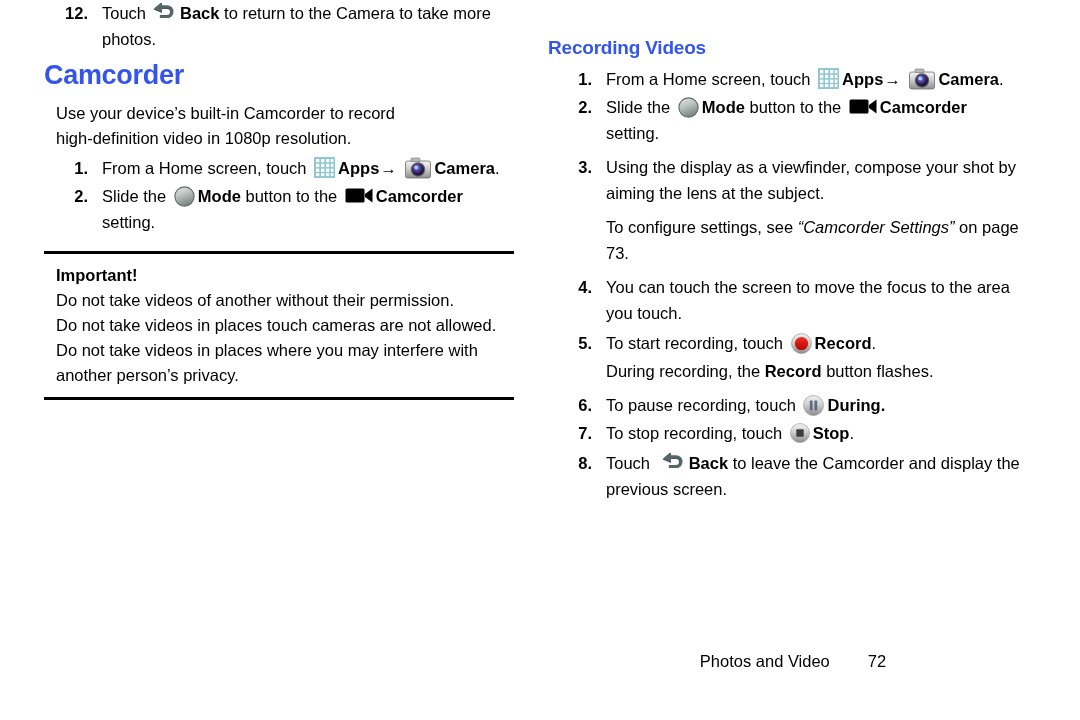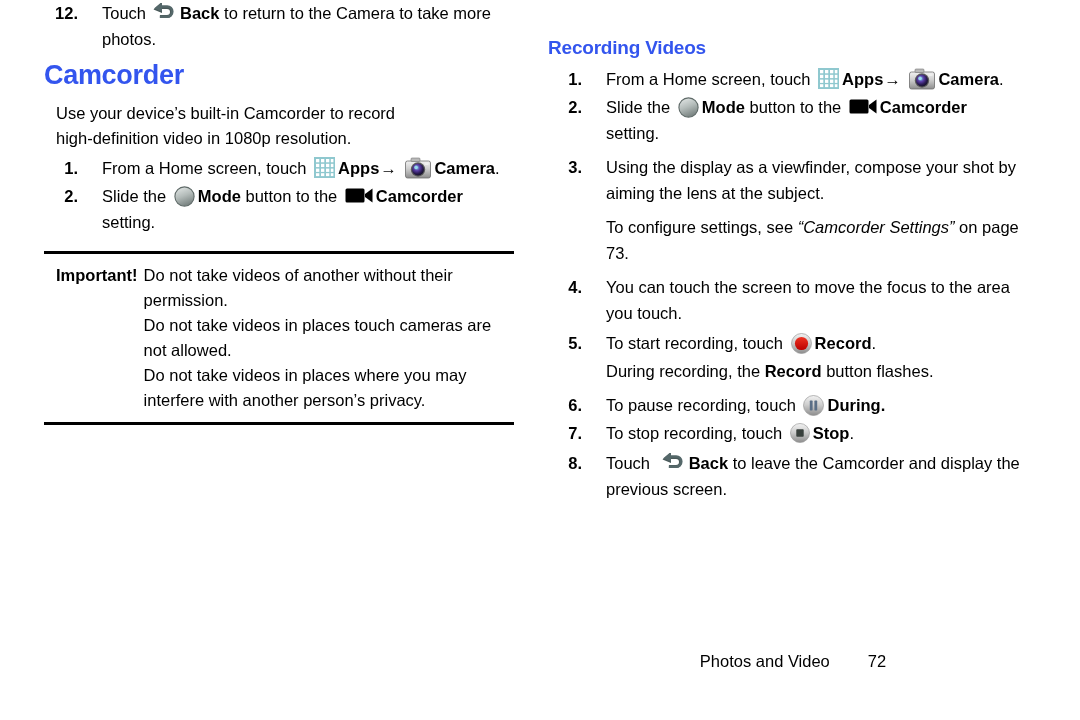--- a/index.html
+++ b/index.html
@@ -56,21 +56,21 @@
   
   .step {
     position: relative;
     font-size: 16.5px;
     line-height: 26px;
     padding-left: 58px;
     margin: 0 0 2px 0;
   }
   .step .num {
     position: absolute;
-    left: 8px;
+    left: 18px;
     top: 0;
     width: 26px;
     text-align: right;
     font-weight: bold;
   }
   .step .sub {
     display: block;
   }
   .cont {
     font-size: 16.5px;
@@ -88,20 +88,21 @@
     width: 470px;
   }
   .rule {
     height: 3px;
     background: #000;
     width: 100%;
   }
   .important-inner {
     display: flex;
     padding: 9px 0 9px 12px;
+    flex-direction: column;
   }
   .important-label {
     font-weight: bold;
     font-size: 16.5px;
     line-height: 25px;
     white-space: nowrap;
     padding-right: 6px;
   }
   .important-body {
     font-size: 16.5px;

